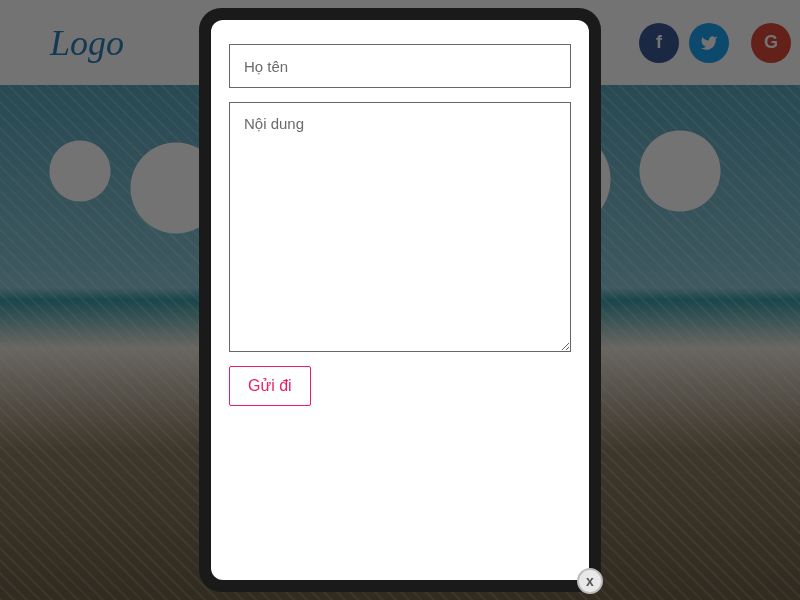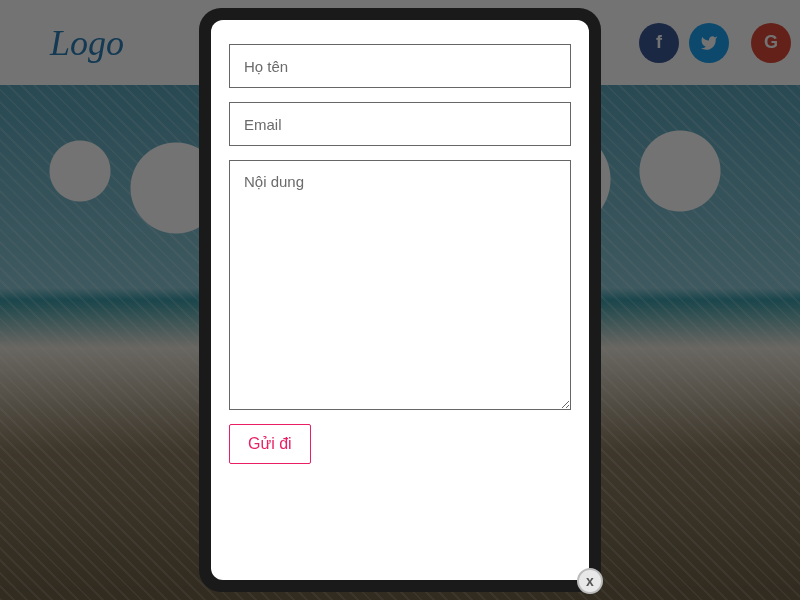--- a/index.html
+++ b/index.html
@@ -86,21 +86,20 @@
       </a>
   </div>
 </div>
 
 <div class="overlay"></div>
 
 <div class="modal-wrap">
   <div class="modal">
     <div class="modal-inner">
       <input class="field" placeholder="Họ tên" style="">
-      <input class="field" placeholder="Email" style="">
       <textarea class="ta" placeholder="Nội dung" style=""></textarea>
       <button class="submit">Gửi đi</button>
     </div>
     <div class="close">
         <span>x</span>
       </div>
   </div>
 </div>
 
 </body></html>

